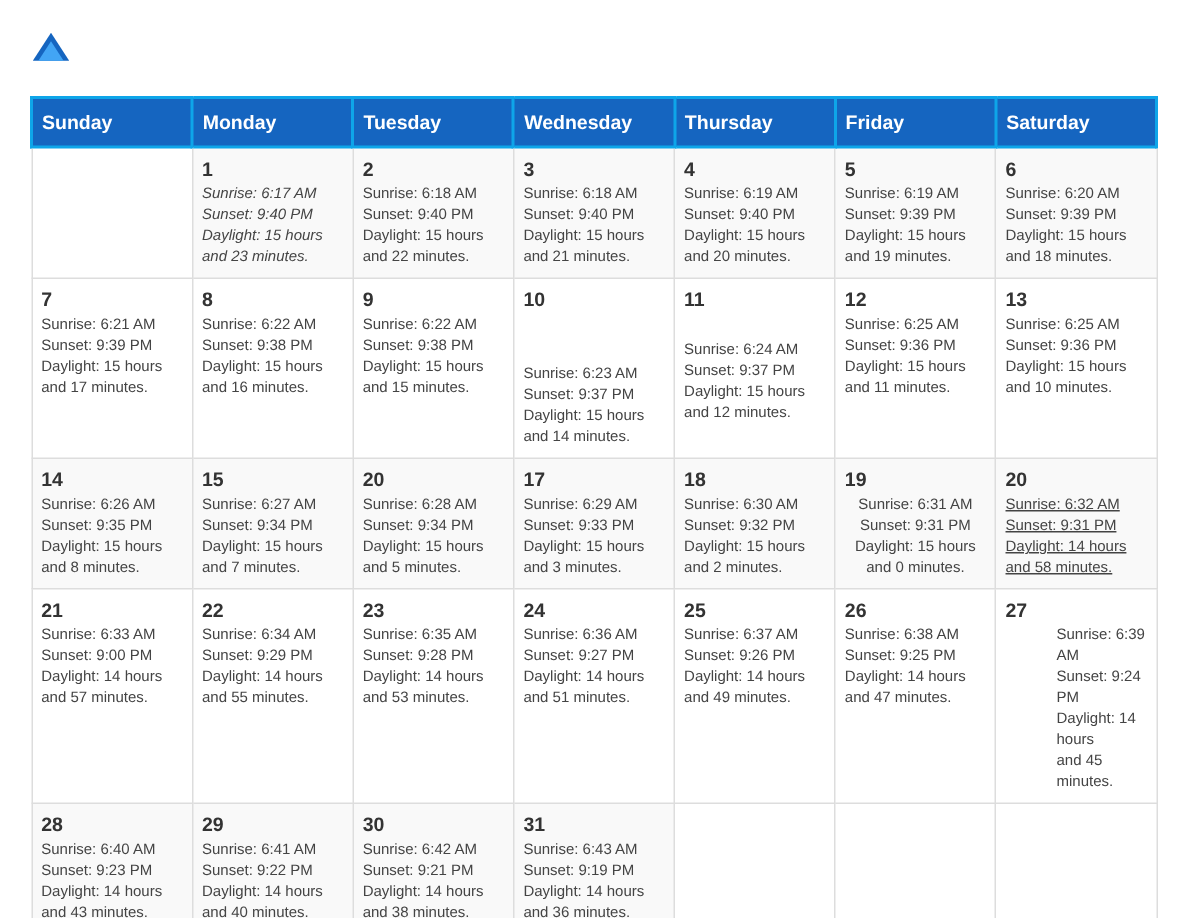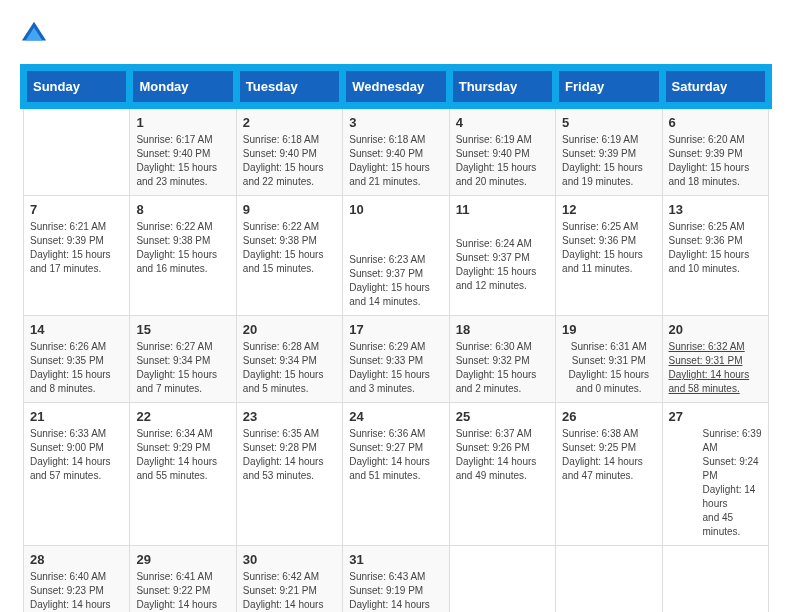--- a/index.html
+++ b/index.html
@@ -59,21 +59,21 @@
     }
     thead tr {
       background-color: #1565c0;
       color: white;
     }
     thead th {
       padding: 8px 6px;
       text-align: left;
       font-size: 13px;
       font-weight: bold;
-      border: 7px solid #0ea5e9;
+      border: 2px solid #0ea5e9;
     }
     tbody tr {
       border-bottom: 1px solid #ccc;
     }
     tbody td {
       vertical-align: top;
       padding: 6px;
       font-size: 10.5px;
       color: #333;
       border: 1px solid #ddd;
@@ -131,21 +131,21 @@
         <th>Thursday</th>
         <th>Friday</th>
         <th>Saturday</th>
       </tr>
   </thead>
   <tbody>
   <tr>
         <td class="empty-cell"></td>
         <td>
           <span class="day-number">1</span>
-          <div class="day-info" style="white-space: pre-line;">Sunrise: 6:17 AM
+          <div class="day-info" style="white-space: pre-line; font-style: italic;">Sunrise: 6:17 AM
 Sunset: 9:40 PM
 Daylight: 15 hours
 and 23 minutes.</div>
         </td>
         <td>
           <span class="day-number">2</span>
           <div class="day-info" style="white-space: pre-line;">Sunrise: 6:18 AM
 Sunset: 9:40 PM
 Daylight: 15 hours
 and 22 minutes.</div>

